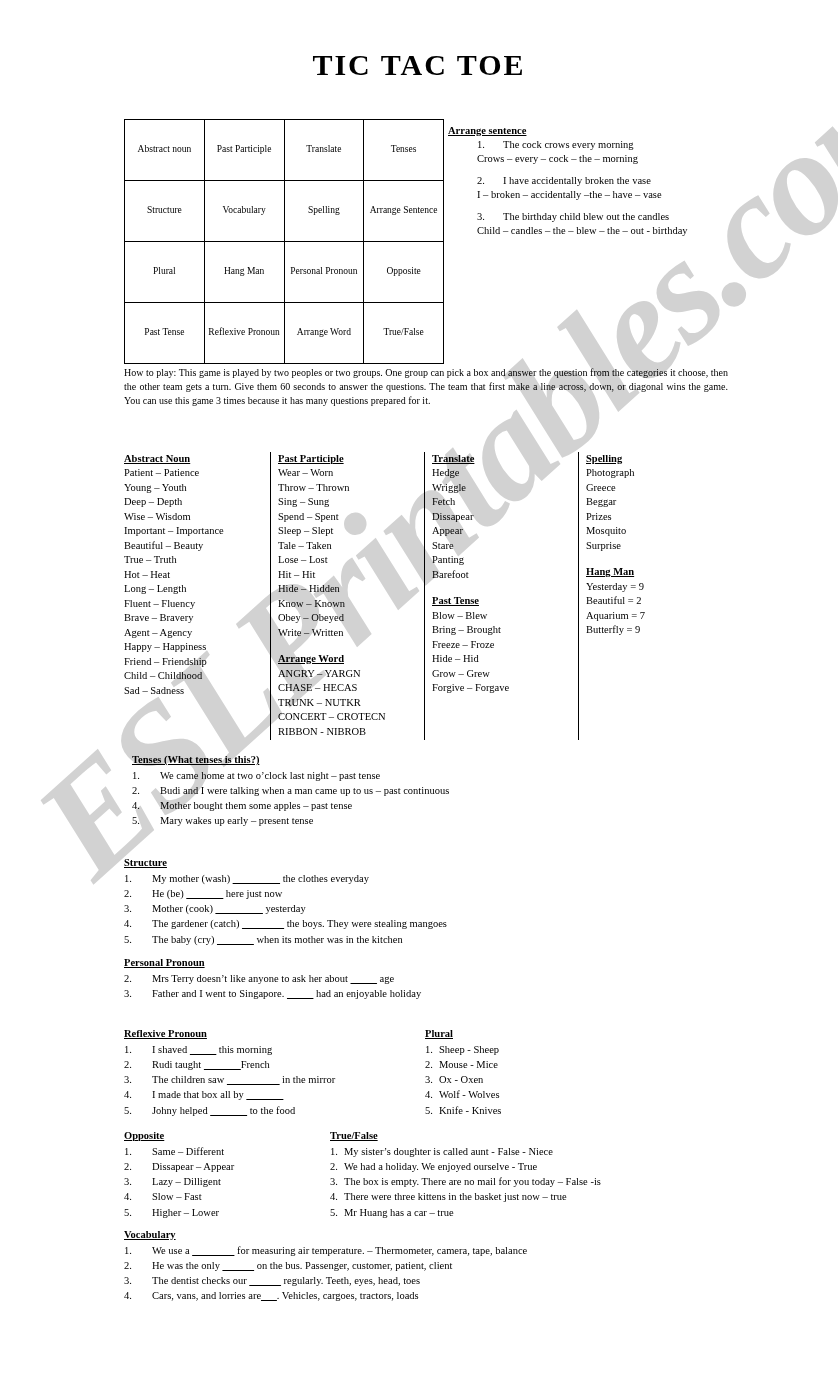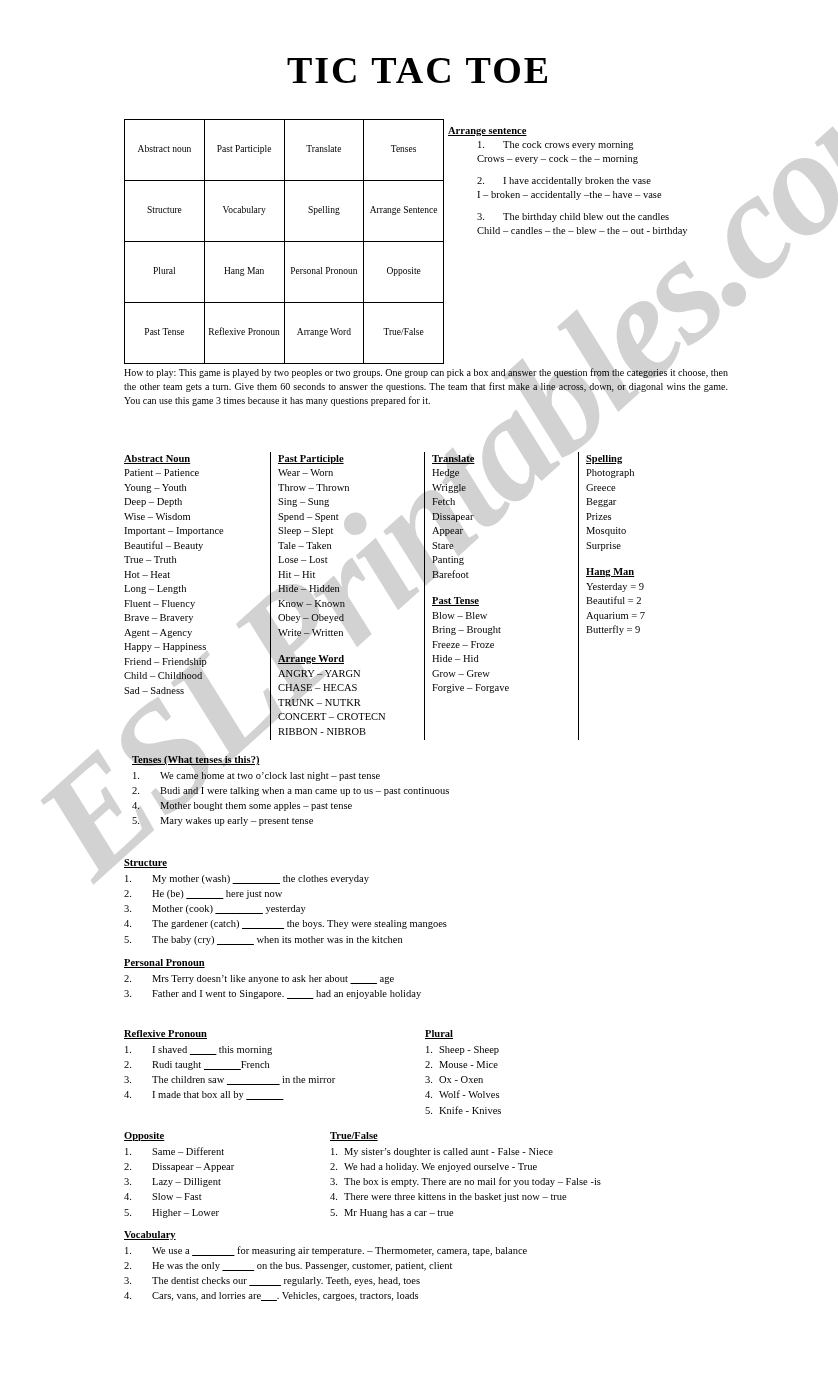--- a/index.html
+++ b/index.html
@@ -52,21 +52,21 @@
     height: 1389px;
     z-index: 2;
   }
 
   .title {
     position: absolute;
     left: 0;
     top: 48px;
     width: 838px;
     text-align: center;
-    font-size: 38px;
+    font-size: 30px;
     font-weight: bold;
     letter-spacing: 2px;
     font-family: "Liberation Serif", "DejaVu Serif", serif;
   }
 
   
   .grid {
     position: absolute;
     left: 124px;
     top: 119px;
@@ -347,20 +347,21 @@
     <div class="item"><span class="num">2.</span><span>Mrs Terry doesn’t like anyone to ask her about</span> <span class="blank">_____</span><span> age</span></div>
     <div class="item"><span class="num">3.</span><span>Father and I went to Singapore.</span> <span class="blank">_____</span><span> had an enjoyable holiday</span></div>
   </div>
 
   <div class="section sec-reflexive">
     <div class="hdr">Reflexive Pronoun</div>
     <div class="item"><span class="num">1.</span><span>I shaved</span> <span class="blank">_____</span><span> this morning</span></div>
     <div class="item"><span class="num">2.</span><span>Rudi taught</span> <span class="blank">_______</span><span>French</span></div>
     <div class="item"><span class="num">3.</span><span>The children saw</span> <span class="blank">__________</span><span> in the mirror</span></div>
     <div class="item"><span class="num">4.</span><span>I made that box all by</span> <span class="blank">_______</span><span></span></div>
+    <div class="item"><span class="num">5.</span><span>Johny helped</span> <span class="blank">_______</span><span> to the food</span></div>
   </div>
 
   <div class="section sec-plural compact">
     <div class="hdr">Plural</div>
     <div class="item"><span class="num">1.</span><span>Sheep - Sheep</span></div>
     <div class="item"><span class="num">2.</span><span>Mouse - Mice</span></div>
     <div class="item"><span class="num">3.</span><span>Ox - Oxen</span></div>
     <div class="item"><span class="num">4.</span><span>Wolf - Wolves</span></div>
     <div class="item"><span class="num">5.</span><span>Knife - Knives</span></div>
   </div>

